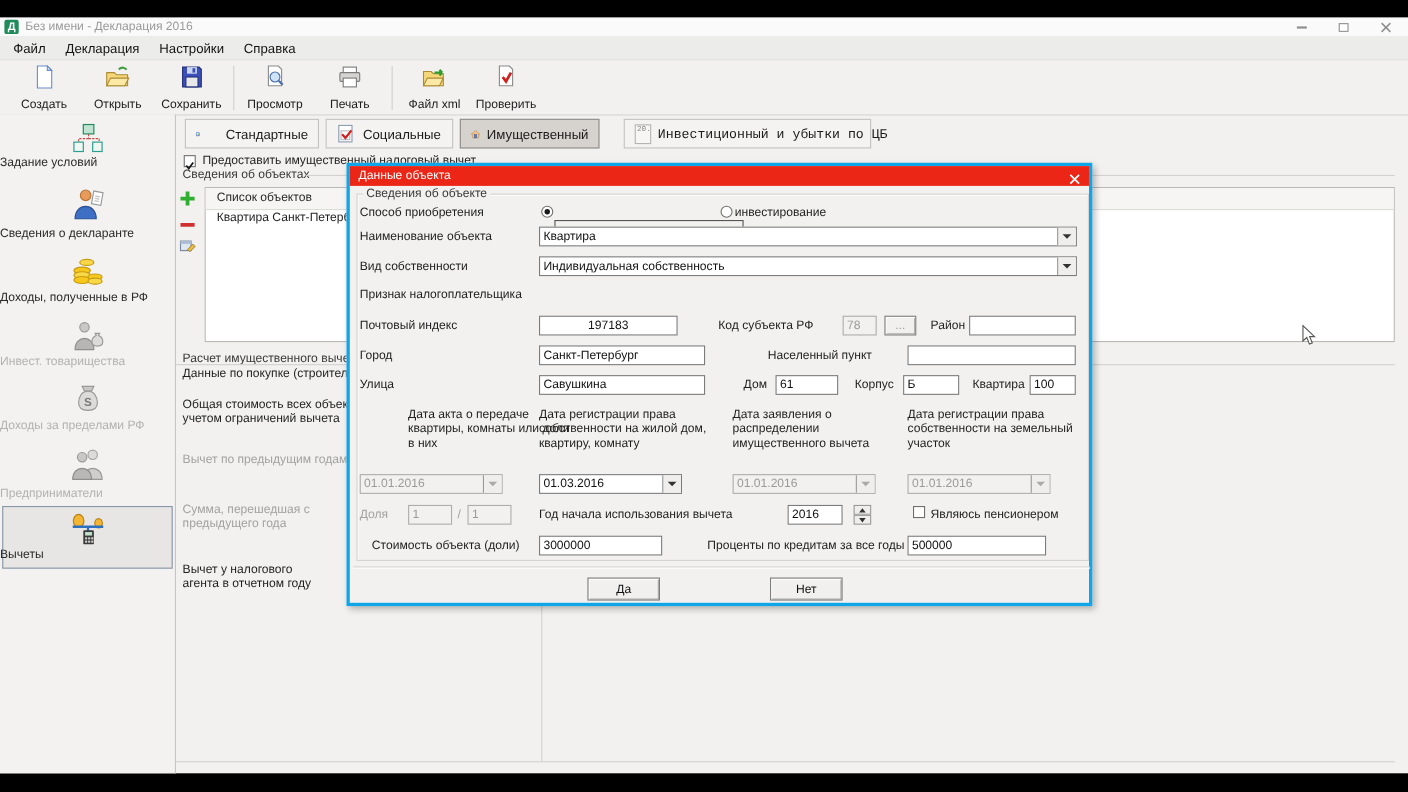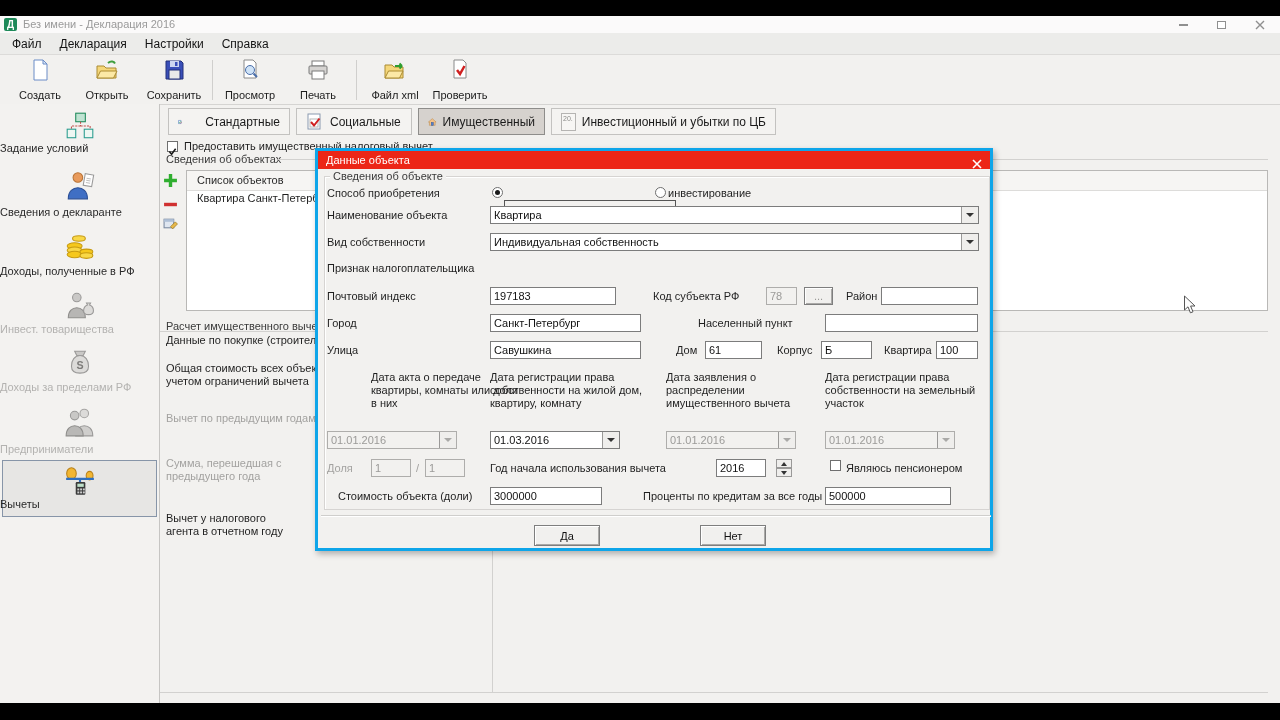--- a/index.html
+++ b/index.html
@@ -269,21 +269,21 @@
       </svg>
     <span>Социальные</span>
   </div>
   <div class="tab selected" style="left:418px;width:127px;">
     <svg width="18" height="18" viewBox="0 0 18 18">
       <path d="M9 2l8 7h-2v7H3V9H1z" fill="#f2c18a" stroke="#b9823e"></path>
         <rect x="7" y="10" width="4" height="6" fill="#4f7fd0" stroke="#33589c"></rect>
       </svg>
     <span>Имущественный</span>
   </div>
-  <div class="tab" style="left:551px;width:225px;">
+  <div class="tab" style="left:567px;width:225px;font-family:Liberation Mono, monospace;">
     <div class="invest-doc"><span>20.</span></div>
     <span>Инвестиционный и убытки по ЦБ</span>
   </div>
 
   <div class="cb" style="left:167px;top:141px;">
     <svg width="9" height="9" viewBox="0 0 10 10">
         <path d="M1.5 5l2.5 3 4.5-6" stroke="#1a1a1a" stroke-width="1.8" fill="none"></path>
       </svg>
   </div>
   <div class="lbl" style="left:184px;top:140px;">Предоставить имущественный налоговый вычет</div>
@@ -353,21 +353,21 @@
     <div class="combo" style="left:172px;top:82px;width:489px;">
       <span class="combo-text">Индивидуальная собственность</span>
       <span class="combo-btn">
           <span class="arrdn"></span>
         </span>
     </div>
 
     <div class="lbl" style="left:9px;top:111px;">Признак налогоплательщика</div>
 
     <div class="lbl" style="left:9px;top:139px;">Почтовый индекс</div>
-    <input class="tin" style="left: 172px; top: 136px; width: 126px;" value="197183">
+    <input class="tin" style="left: 172px; top: 136px; width: 126px; text-align: center;" value="197183">
     <div class="lbl" style="left:335px;top:139px;">Код субъекта РФ</div>
     <input class="tin dis" style="left: 448px; top: 136px; width: 31px;" value="78">
     <div class="win-btn dis" style="left:486px;top:136px;width:29px;height:18px;">...</div>
     <div class="lbl" style="left:528px;top:139px;">Район</div>
     <input class="tin" style="left: 563px; top: 136px; width: 97px;" value="">
 
     <div class="lbl" style="left:9px;top:166px;">Город</div>
     <input class="tin" style="left: 172px; top: 163px; width: 151px;" value="Санкт-Петербург">
     <div class="lbl" style="left:380px;top:166px;">Населенный пункт</div>
     <input class="tin" style="left: 507px; top: 163px; width: 153px;" value="">

